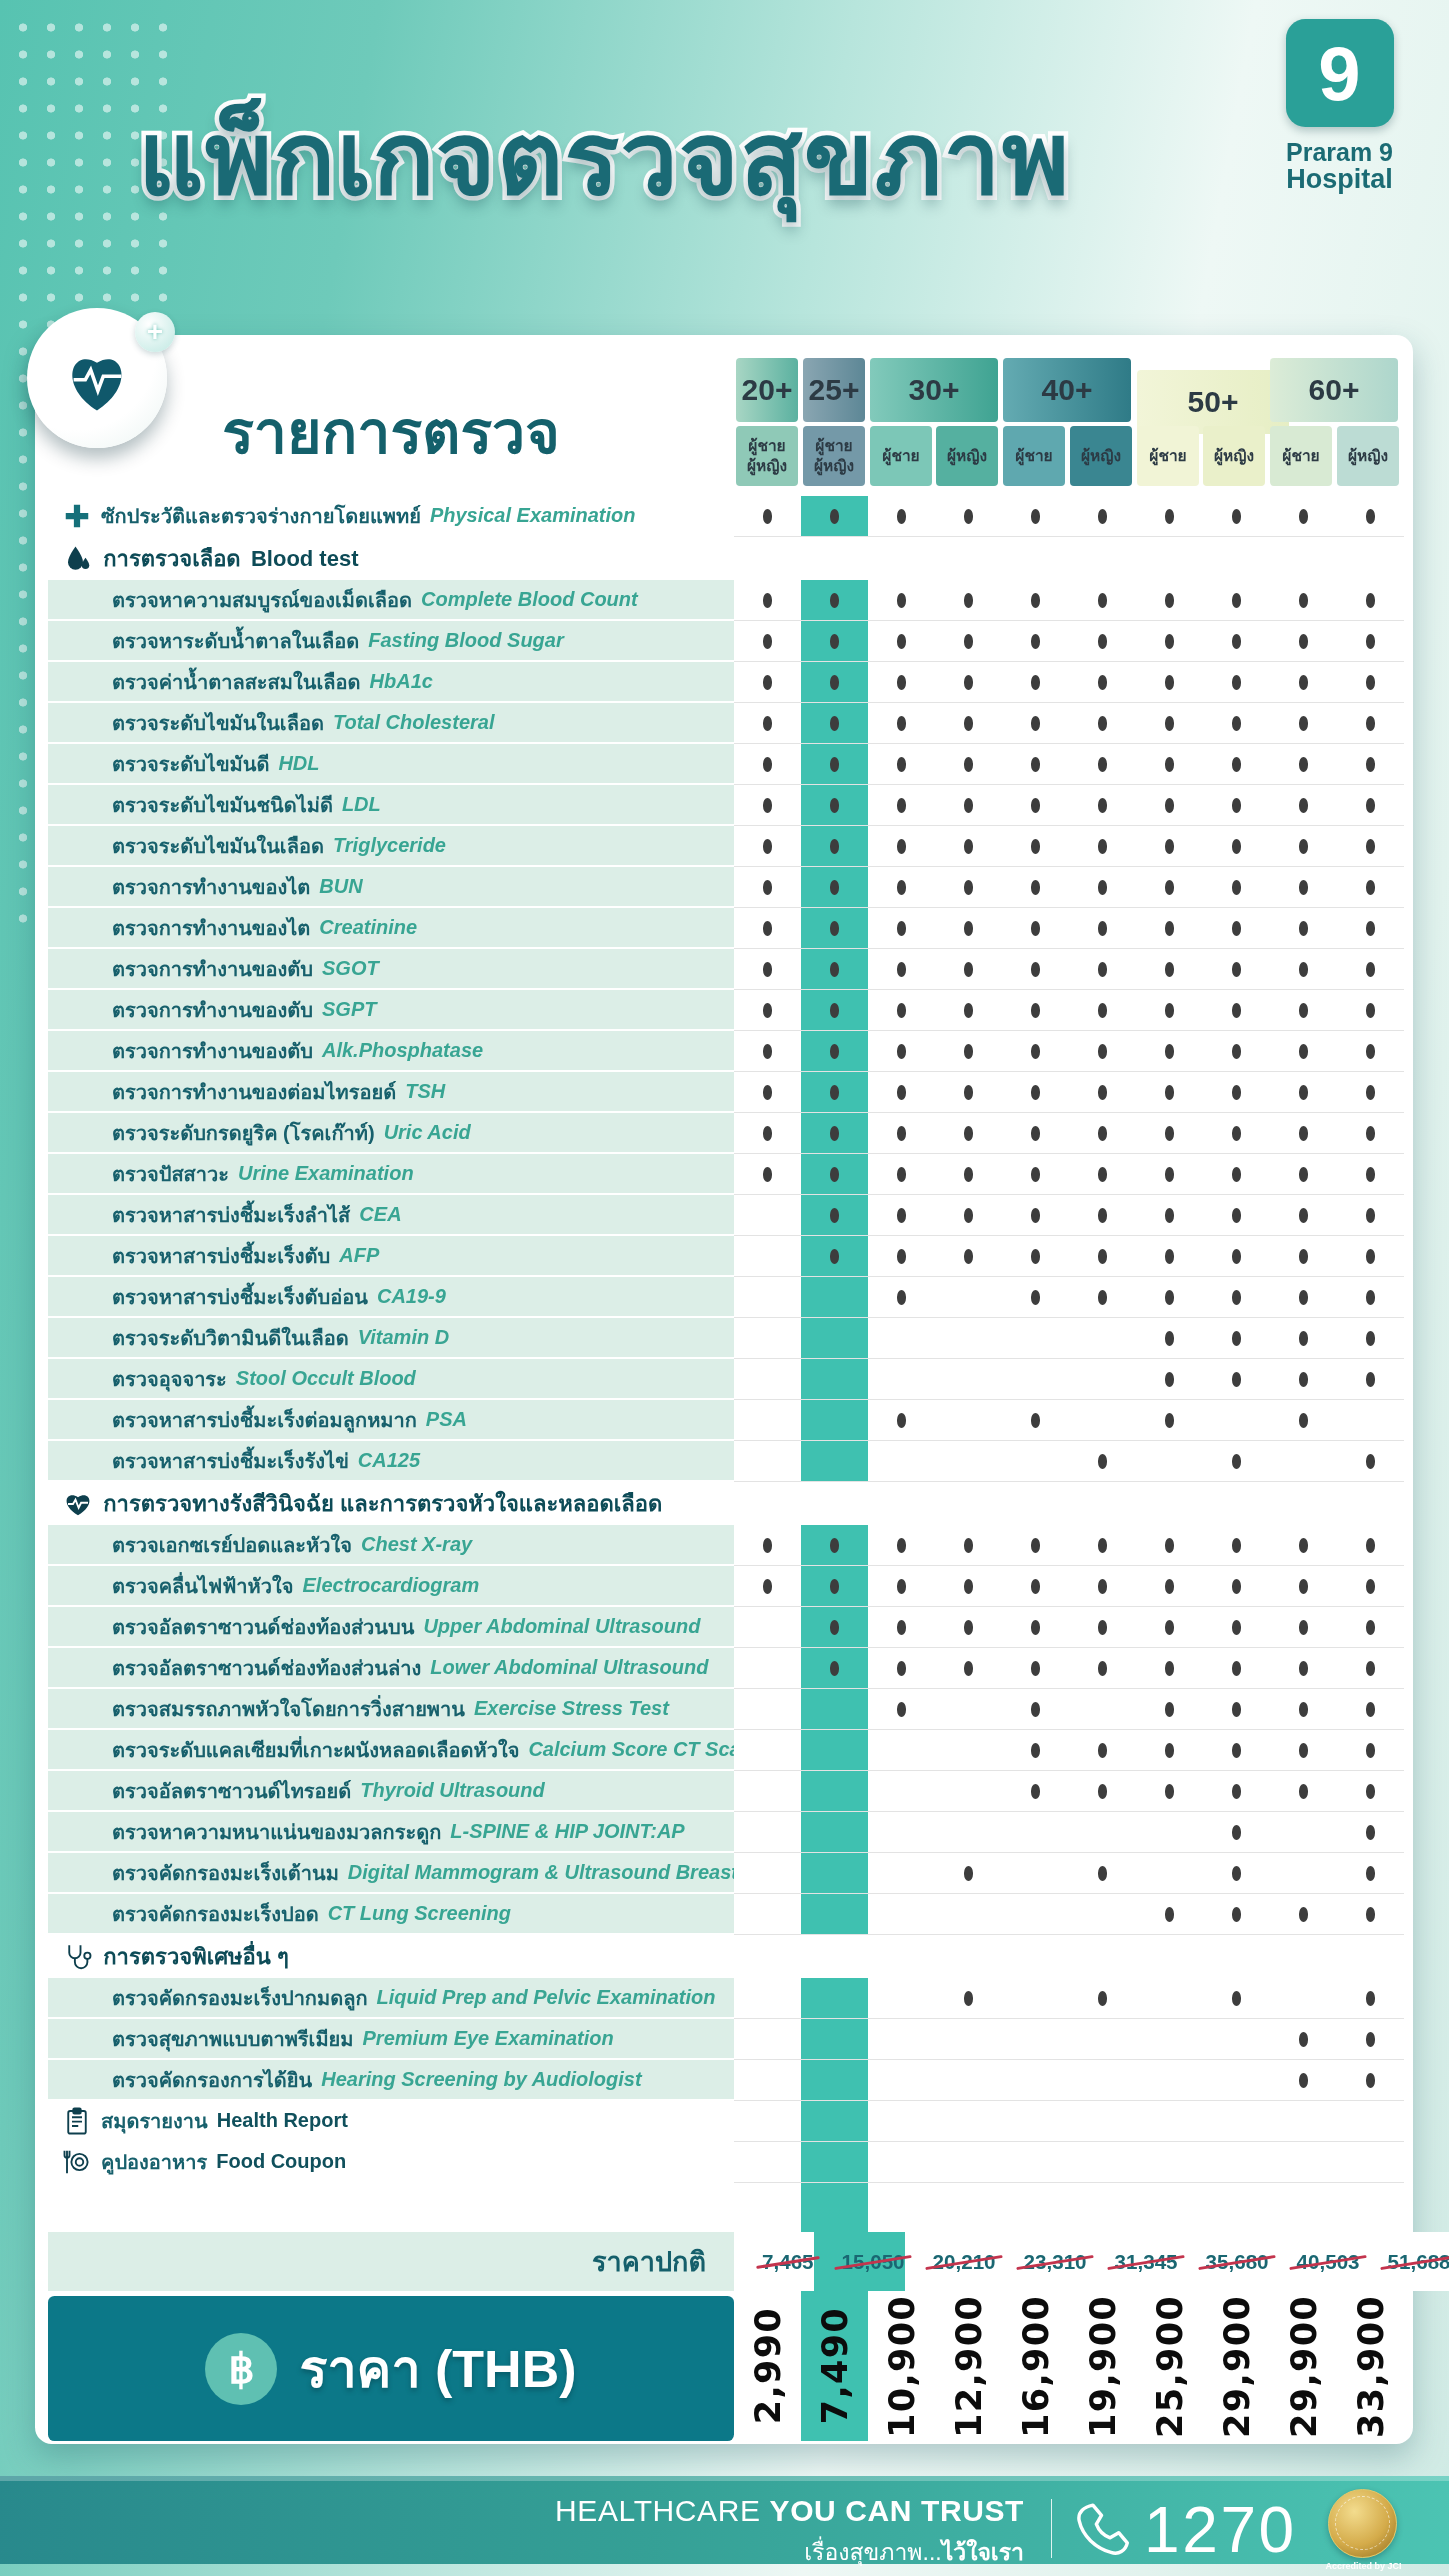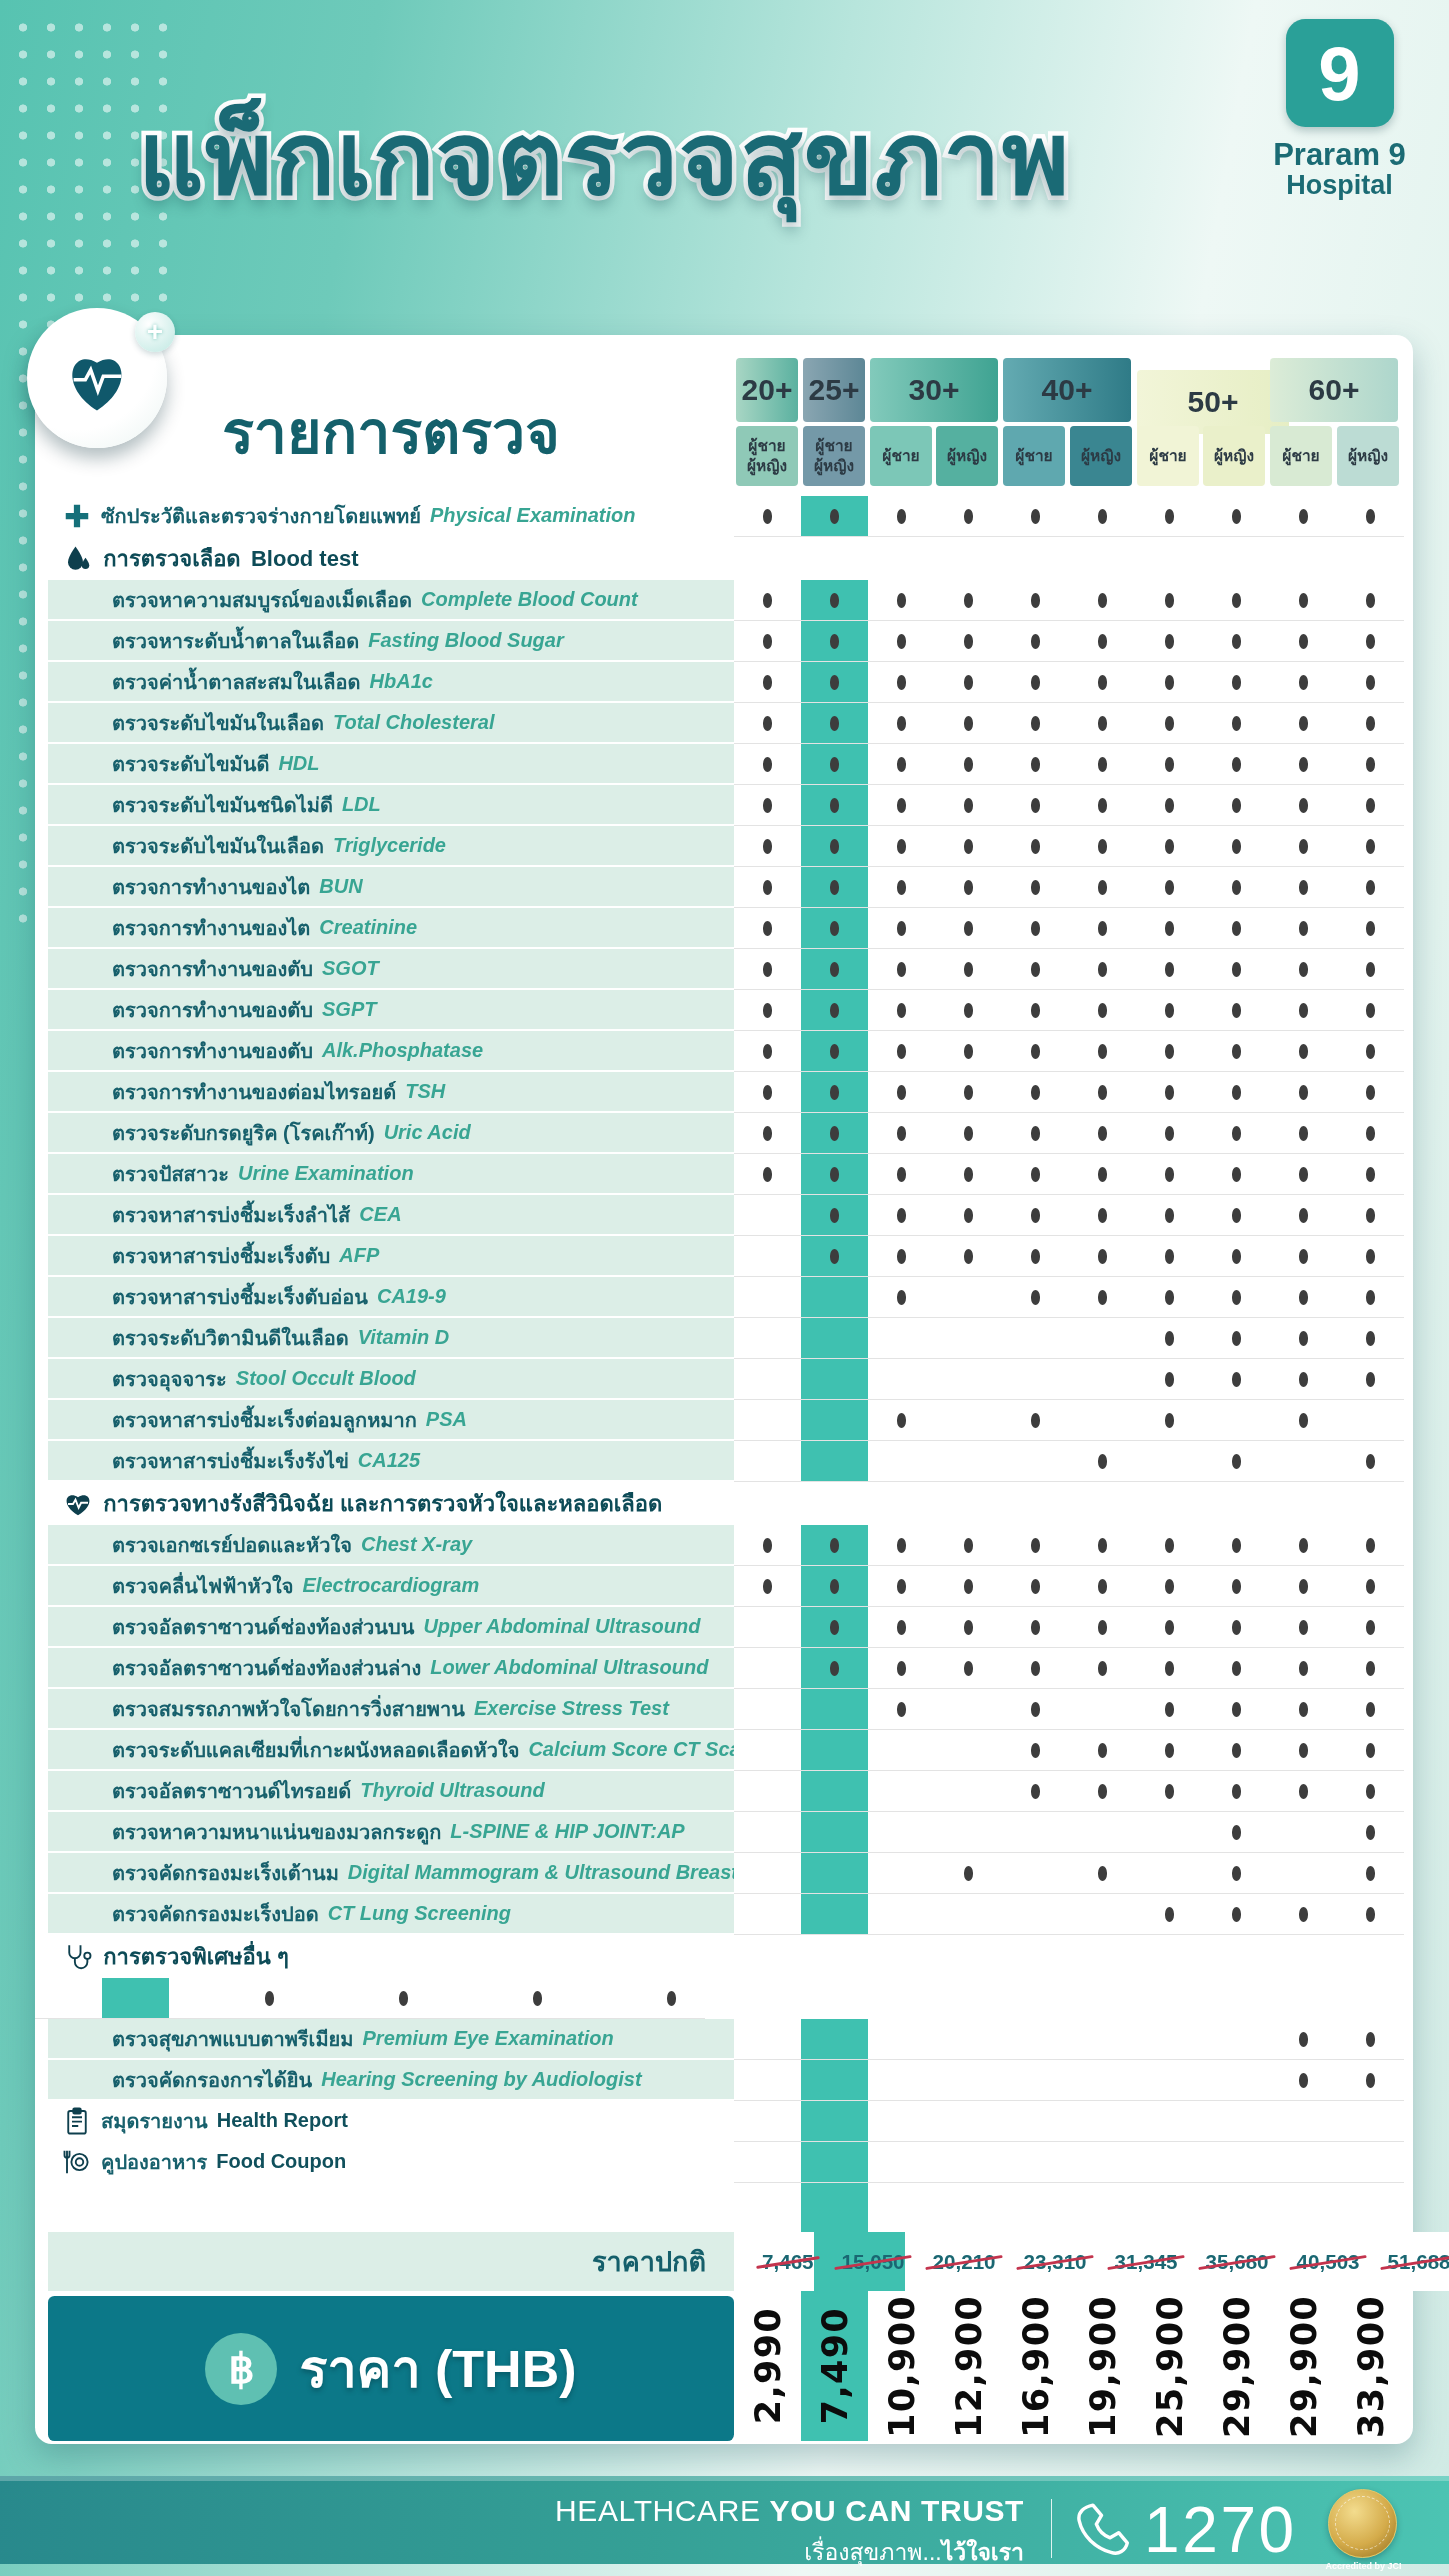--- a/index.html
+++ b/index.html
@@ -15,21 +15,21 @@
     font-size:102px;font-weight:800;color:#1a6a75;letter-spacing:1.3px;
     -webkit-text-stroke:9px #ffffff;paint-order:stroke fill;
     text-shadow:0 9px 14px rgba(10,60,70,.35);white-space:nowrap;}
   
   .logo{position:absolute;left:1246px;top:19.3px;width:187px;text-align:center;}
   .logo .sq{position:relative;margin:0 auto;width:108px;height:108px;border-radius:19.3px;
     background:#2aa098;display:flex;align-items:center;justify-content:center;box-shadow:0 3.9px 9px rgba(0,50,60,.25);}
   .logo .sq:before{content:"";position:absolute;left:16.7px;top:-11.6px;width:59px;height:19.3px;background:#13707c;z-index:-1;}
   .logo .sq:after{content:"";position:absolute;right:16.7px;bottom:-11.6px;width:59px;height:19.3px;background:#8fd0c7;z-index:-1;}
   .logo .nine{font-size:76px;font-weight:800;color:#fff;}
-  .logo .l1{margin-top:11.6px;font-size:31px;font-weight:700;color:#1b6b74;line-height:1.05;}
+  .logo .l1{margin-top:11.6px;font-size:25px;font-weight:700;color:#1b6b74;line-height:1.05;}
   .logo .l2{font-size:27px;font-weight:700;color:#1b6b74;line-height:1.1;}
   
   .heartcircle{position:absolute;left:27px;top:308px;width:140px;height:140px;border-radius:50%;
     background:radial-gradient(circle at 35% 30%,#ffffff 60%,#e9f3f1 100%);
     box-shadow:0 10.3px 18px rgba(0,40,50,.3);z-index:6;display:flex;align-items:center;justify-content:center;}
   .heartcircle svg{width:90px;height:90px;}
   .plusbadge{position:absolute;left:108px;top:3.9px;width:40px;height:40px;border-radius:50%;
     background:radial-gradient(circle at 35% 30%,#ffffff,#bfe8e2);display:flex;align-items:center;justify-content:center;
     color:#ffffff;font-size:28px;font-weight:800;text-shadow:0 0 3.9px rgba(90,190,175,.9);box-shadow:0 2.6px 6.4px rgba(0,60,70,.2);}
   
@@ -1243,20 +1243,24 @@
               <svg viewBox="0 0 48 48" fill="none" stroke="#0e3f4d" stroke-width="3">
                 <path d="M10 5v12a9 9 0 0 0 18 0V5"></path>
                 <path d="M19 26v6a10 10 0 0 0 20 0v-5"></path>
                 <circle cx="39" cy="22" r="5"></circle>
               </svg>
             </span>
             <span class="sth">การตรวจพิเศษอื่น ๆ</span>
           </div>
         </div>
         <div class="row">
+          <div class="lbl">
+            <span class="th">ตรวจคัดกรองมะเร็งปากมดลูก</span>
+            <span class="en">Liquid Prep and Pelvic Examination</span>
+          </div>
           <div class="cell"></div>
           <div class="cell c2"></div>
           <div class="cell"></div>
           <div class="cell">
             <span class="dot"></span>
           </div>
           <div class="cell"></div>
           <div class="cell">
             <span class="dot"></span>
           </div>

